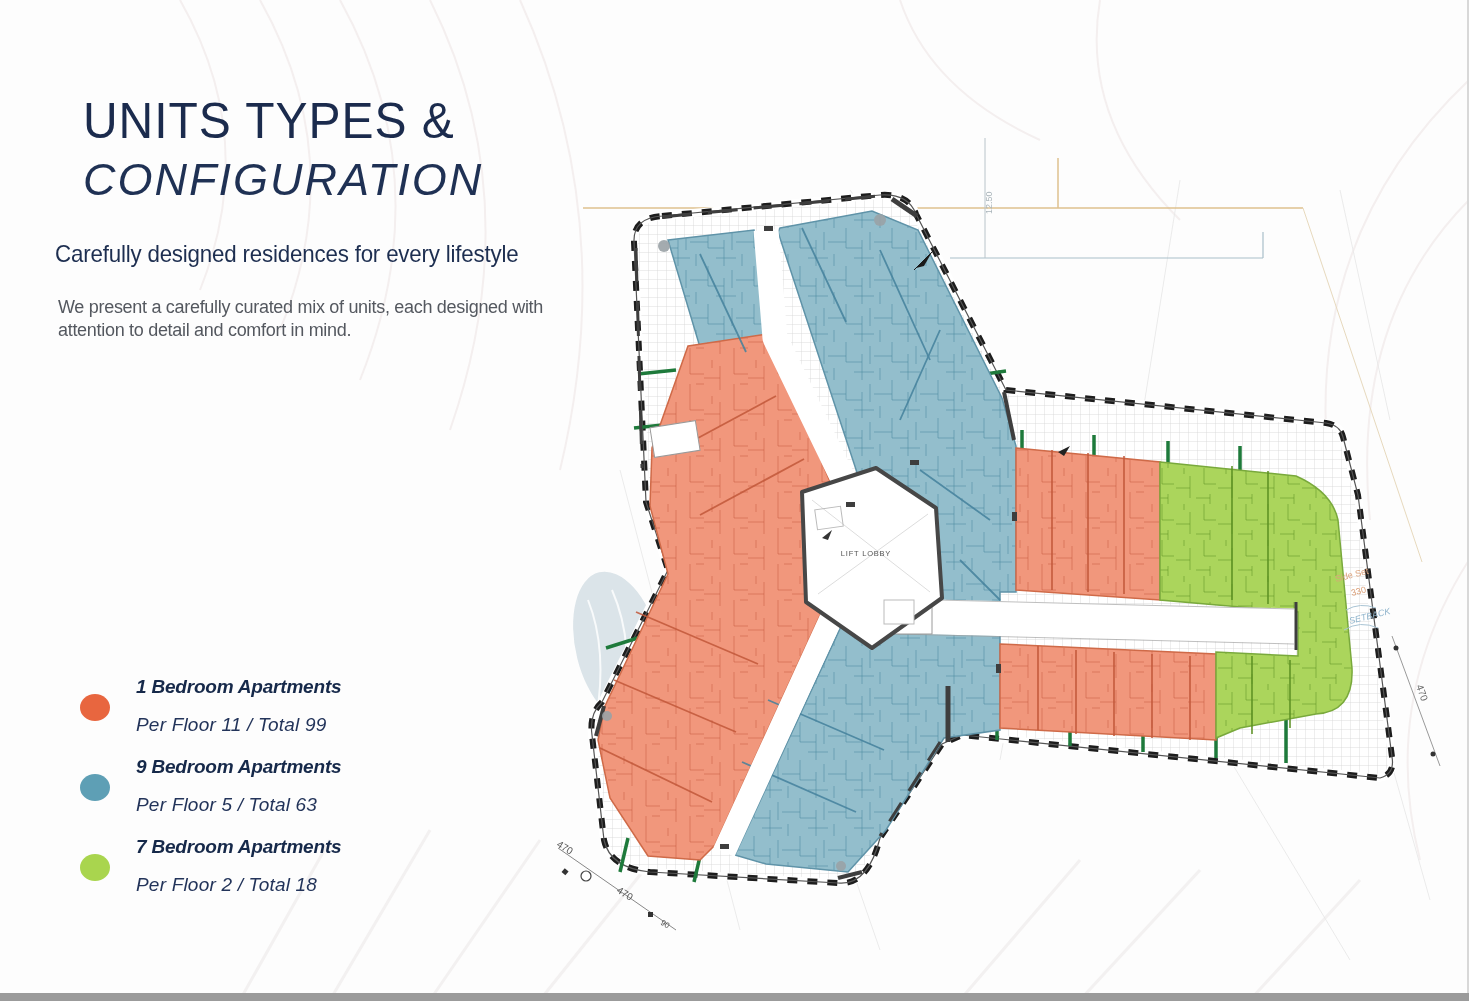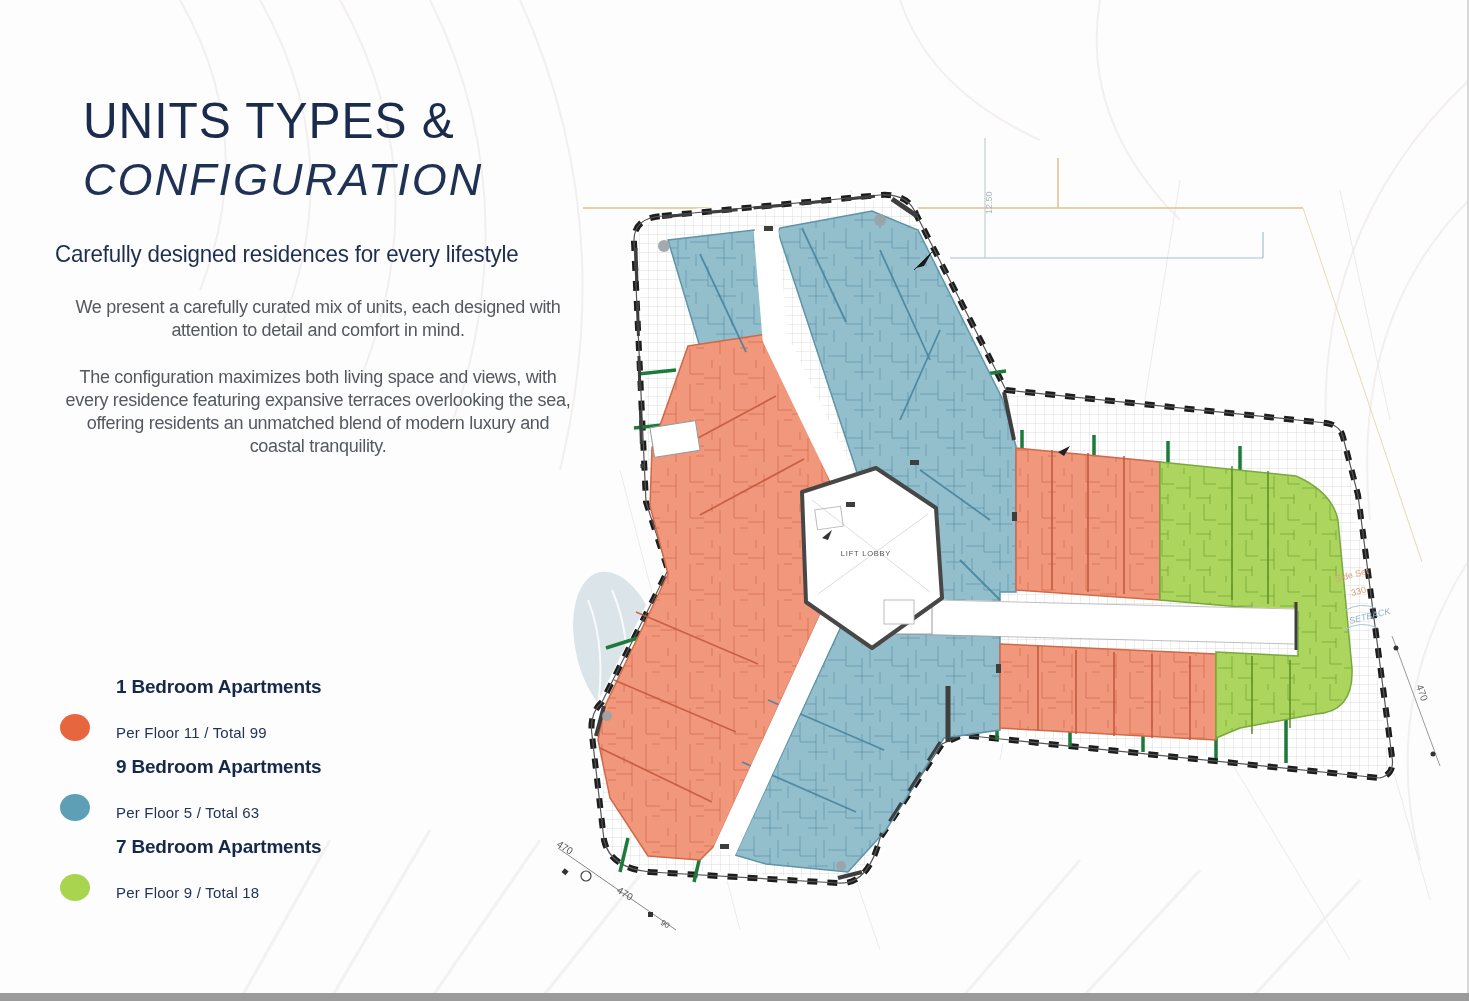--- a/index.html
+++ b/index.html
@@ -9,28 +9,28 @@
   .left-panel{position:absolute;left:0;top:0;width:600px;height:1001px;}
   .title-block{position:absolute;left:55px;top:92px;width:522px;margin-left:28px;}
   .title-l1{font-size:50px;color:#1b2b4d;letter-spacing:1px;font-weight:500;
             transform:scaleX(.96);transform-origin:left;white-space:nowrap;}
   .title-l2{font-size:45px;color:#1f3154;font-style:italic;font-weight:300;
             letter-spacing:2px;margin-top:4px;white-space:nowrap;}
   .subtitle{position:absolute;left:55px;top:240px;width:540px;font-size:24px;color:#1d2e50;
             letter-spacing:-.2px;font-weight:400;white-space:nowrap;transform:scaleX(.93);
             transform-origin:left;}
   .para{position:absolute;left:58px;width:520px;font-size:18px;line-height:23px;color:#54585f;
-        letter-spacing:-.3px;text-align:center;}
+        letter-spacing:-.3px;}
   .para1{top:296px;}
   .para2{top:366px;}
-  .legend-item{position:absolute;left:60px;display:flex;align-items:flex-end;}
+  .legend-item{position:absolute;left:80px;display:flex;align-items:center;font-style:italic;}
   .dot{width:30px;height:27px;border-radius:50%;flex:0 0 auto;margin-top:3px;}
   .leg-text{margin-left:26px;}
   .leg-label{font-size:19px;font-weight:bold;color:#16294a;letter-spacing:-.2px;}
-  .leg-stats{font-size:15px;color:#23345a;margin-top:26px;letter-spacing:.2px;}
+  .leg-stats{font-size:19px;color:#23345a;margin-top:16px;letter-spacing:.2px;}
   .bottom-bar{position:absolute;left:0;bottom:0;width:1469px;height:8px;background:#9b9b9b;}
   .right-edge{position:absolute;right:0;top:0;width:2px;height:1001px;background:#d8d8d8;}
 </style>
 </head>
 <body>
 
 <div id="stage">
 
 <svg id="plan-svg" width="1469" height="1001" viewBox="0 0 1469 1001">
   <defs>
@@ -280,21 +280,20 @@
 
 <div class="left-panel">
   <div class="title-block">
     <div class="title-l1">UNITS TYPES &amp;</div>
     <div class="title-l2">CONFIGURATION</div>
   </div>
 
   <div class="subtitle">Carefully designed residences  for every lifestyle</div>
 
   <div class="para para1">We present a carefully curated mix of units, each designed with attention to detail and comfort in mind.</div>
-  <div class="para para2">The configuration maximizes both living space and views, with every residence featuring expansive terraces overlooking the sea, offering residents an unmatched blend of modern luxury and coastal tranquility.</div>
 
   <div class="legend-item" style="top:676px">
     <span class="dot" style="background: rgb(232, 102, 63);"></span>
     <span class="leg-text">
       <div class="leg-label">1 Bedroom Apartments</div>
       <div class="leg-stats">Per Floor 11 / Total 99</div>
     </span>
   </div>
 
   <div class="legend-item" style="top:756px">
@@ -302,21 +301,21 @@
     <span class="leg-text">
       <div class="leg-label">9 Bedroom Apartments</div>
       <div class="leg-stats">Per Floor 5 / Total 63</div>
     </span>
   </div>
 
   <div class="legend-item" style="top:836px">
     <span class="dot" style="background: rgb(169, 213, 78);"></span>
     <span class="leg-text">
       <div class="leg-label">7 Bedroom Apartments</div>
-      <div class="leg-stats">Per Floor 9 / Total 18</div>
+      <div class="leg-stats">Per Floor 2 / Total 18</div>
     </span>
   </div>
 </div>
 
 <div class="right-edge"></div>
 <div class="bottom-bar"></div>
 
 </div>
 
 </body></html>

